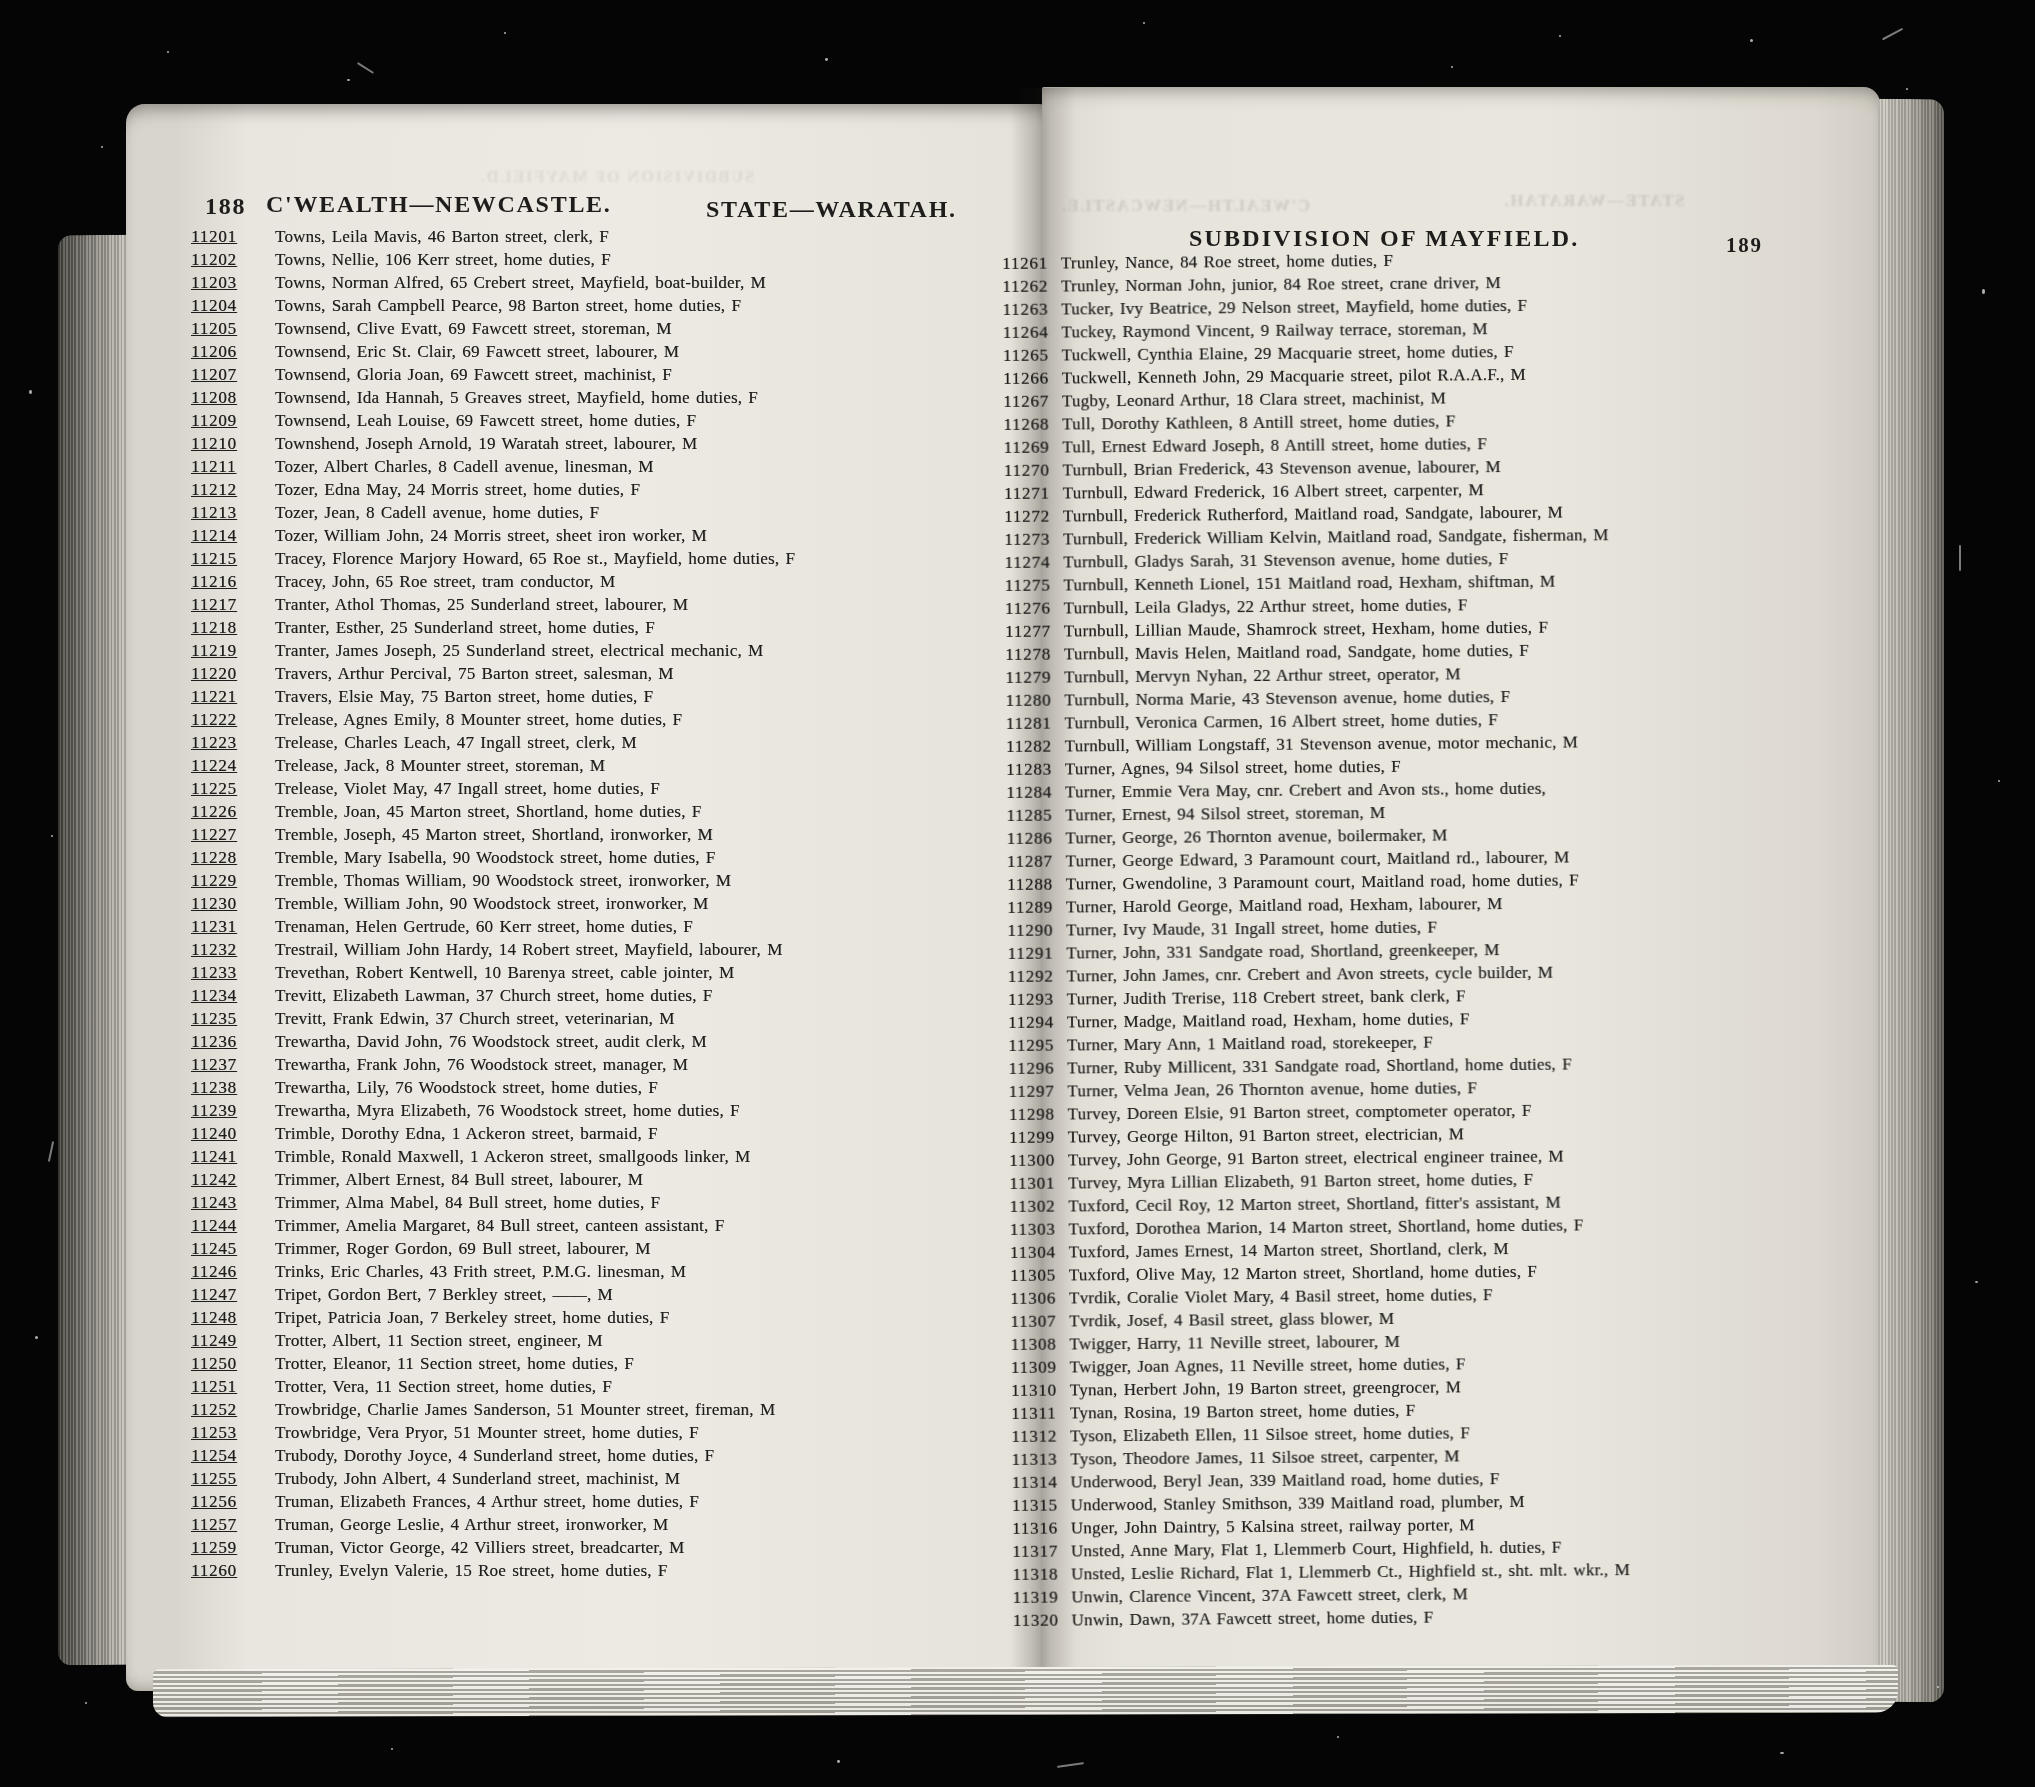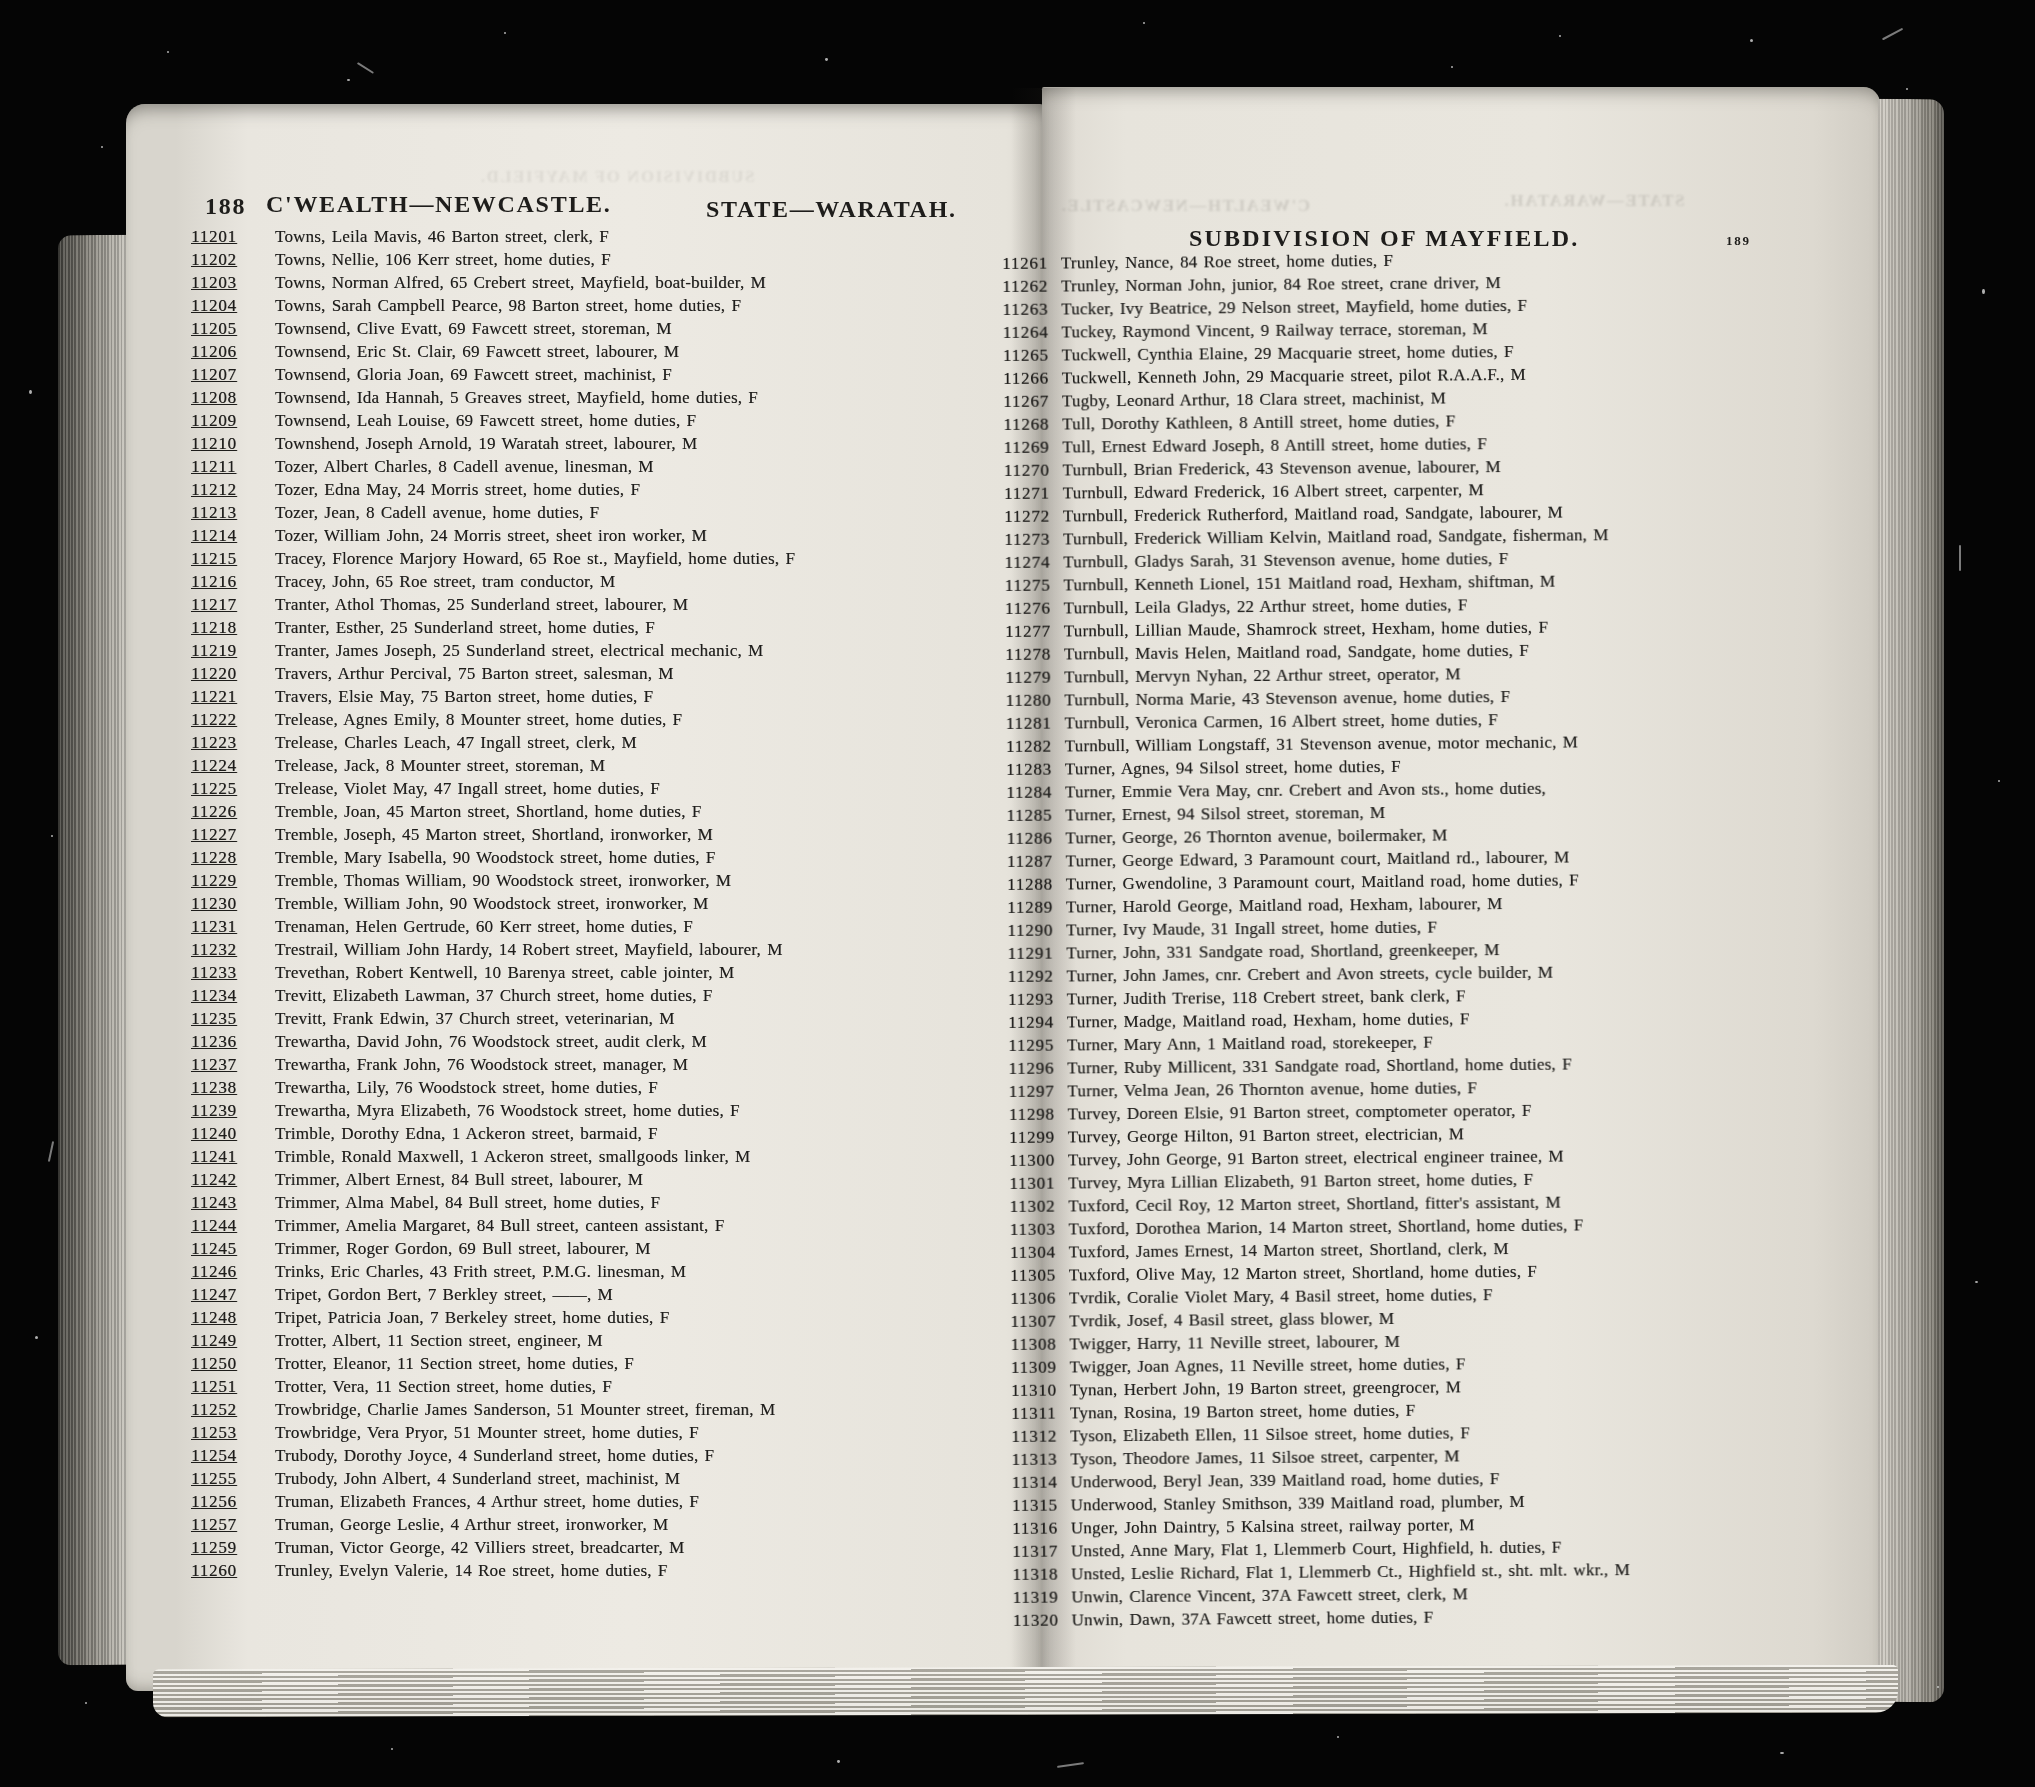--- a/index.html
+++ b/index.html
@@ -53,21 +53,21 @@
     border-radius:5.6px 5.6px 22px 14.5px;
     transform:skewY(-.15deg);
   }
   
   .print{color:#1e1d1b;filter:blur(0.2px);}
   .hdr{position:absolute;font-size:24px;font-weight:bold;letter-spacing:1.7px;white-space:nowrap;}
   #hdr-188{left:205px;top:193px;}
   #hdr-cwealth{left:266px;top:191px;}
   #hdr-state{left:706px;top:196px;}
   #hdr-subdiv{left:1189px;top:225px;letter-spacing:2.2px;}
-  #hdr-189{left:1726px;top:233px;font-size:13px;}
+  #hdr-189{left:1726px;top:233px;font-size:21px;}
   .ghost{
     position:absolute;font-size:16.7px;font-weight:bold;letter-spacing:1.7px;white-space:nowrap;
     color:#8a8780;opacity:.28;transform:scaleX(-1);filter:blur(0.9px);
   }
   #ghost-right-a{left:1060px;top:196px;}
   #ghost-right-b{left:1503px;top:191px;}
   #ghost-left{left:479px;top:167px;opacity:.16;}
   .list{position:absolute;font-size:17px;}
   #list-left{left:191px;top:225px;width:796px;}
   #list-right{left:1002px;top:252px;width:824px;transform:rotate(-.45deg);transform-origin:0 0;}
@@ -214,21 +214,21 @@
 
       <div class="row"><span class="num">11255</span><span class="txt">Trubody, John Albert, 4 Sunderland street, machinist, M</span></div>
 
       <div class="row"><span class="num">11256</span><span class="txt">Truman, Elizabeth Frances, 4 Arthur street, home duties, F</span></div>
 
       <div class="row"><span class="num">11257</span><span class="txt">Truman, George Leslie, 4 Arthur street, ironworker, M</span></div>
 
 
       <div class="row"><span class="num">11259</span><span class="txt">Truman, Victor George, 42 Villiers street, breadcarter, M</span></div>
 
-      <div class="row"><span class="num">11260</span><span class="txt">Trunley, Evelyn Valerie, 14 Roe street, home duties, F</span></div>
+      <div class="row"><span class="num">11260</span><span class="txt">Trunley, Evelyn Valerie, 15 Roe street, home duties, F</span></div>
     </div>
 
   <div class="list print" id="list-right">
 
       <div class="row"><span class="num">11261</span><span class="txt">Trunley, Nance, 84 Roe street, home duties, F</span></div>
 
       <div class="row"><span class="num">11262</span><span class="txt">Trunley, Norman John, junior, 84 Roe street, crane driver, M</span></div>
 
       <div class="row"><span class="num">11263</span><span class="txt">Tucker, Ivy Beatrice, 29 Nelson street, Mayfield, home duties, F</span></div>
 

